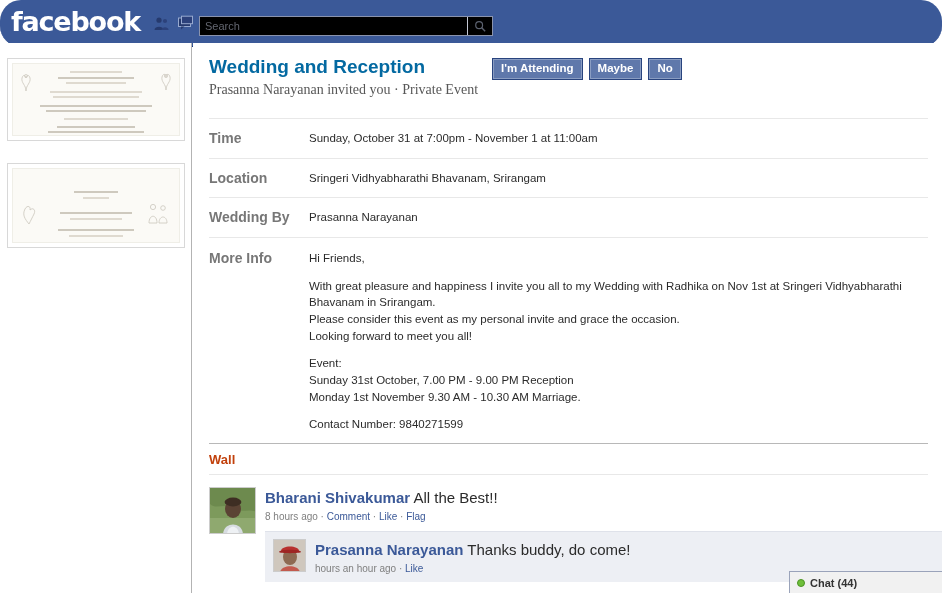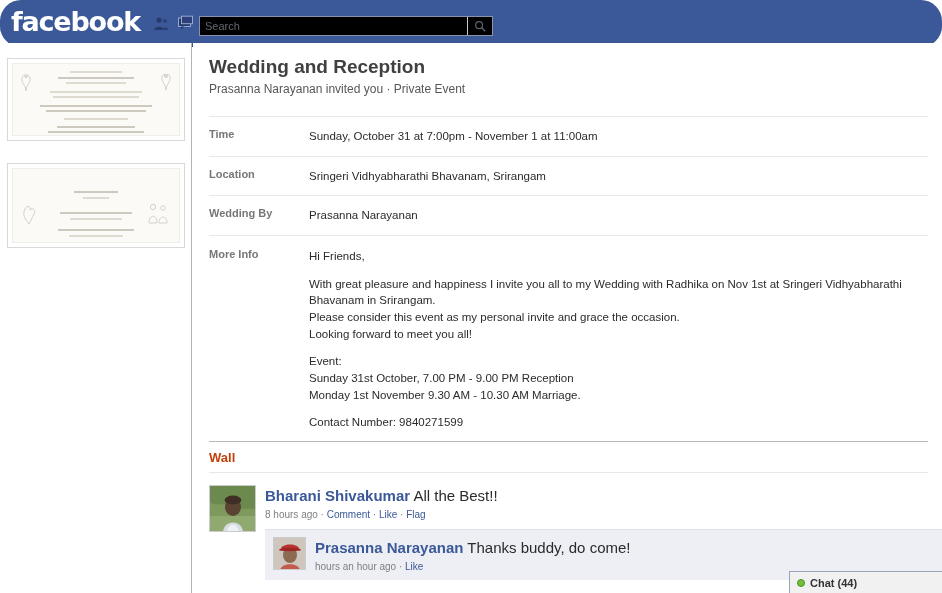--- a/index.html
+++ b/index.html
@@ -99,25 +99,25 @@
 
   
   #content {
     position: absolute; left: 193px; top: 43px;
     width: 749px; height: 550px;
     background: #ffffff;
   }
   #evt-header { position: relative; padding: 13px 0 0 16px; }
   #evt-title {
     font-family: "Liberation Sans", sans-serif;
-    font-size: 19px; font-weight: bold; color: #404040;
+    font-size: 19px; font-weight: bold; color: #0369a1;
     margin: 0; line-height: 1.15;
   }
   #evt-sub {
-    margin-top: 4px; font-size: 12px; color: #575757;
+    margin-top: 4px; font-size: 14px; color: #575757; font-family: Liberation Serif, serif;
   }
   #rsvp {
     position: absolute; left: 299px; top: 15px;
     display: flex; gap: 6px;
   }
   .rsvp-btn {
     background: #5f78ab;
     border: 1px solid #29447e;
     box-shadow: inset 0 0 0 1px #8a9dc2;
     color: #ffffff; font-weight: bold; font-size: 11.5px;
@@ -125,21 +125,21 @@
     font-family: "Liberation Sans", sans-serif;
     line-height: 1.15;
   }
 
   .rule { height: 1px; background: #e8e8e8; margin: 0 14px 0 16px; }
   .rule-dark { height: 1px; background: #b8b8b8; margin: 0 14px 0 16px; }
 
   .detail-row { display: flex; padding: 11px 0 11px 16px; }
   .detail-label {
     width: 100px; flex: none;
-    font-size: 11px; font-weight: bold; color: #777777;
+    font-size: 14px; font-weight: bold; color: #777777;
   }
   .detail-value { font-size: 11.5px; color: #2b2b2b; line-height: 1.45; }
 
   #moreinfo-row { padding-top: 12px; padding-bottom: 10px; }
   #moreinfo-body p { margin: 0 0 11px 0; }
   #moreinfo-body p:last-child { margin-bottom: 0; }
 
   #wall-title {
     font-size: 13px; font-weight: bold; color: #c2410c;
     padding: 8px 0 7px 16px;
@@ -280,20 +280,25 @@
   </div>
 
 </div>
 
 <div id="content">
 
   <div id="evt-header">
     <h1 id="evt-title">Wedding and Reception</h1>
     <div id="evt-sub">Prasanna Narayanan invited you · Private Event</div>
 
+    <div id="rsvp">
+      <button class="rsvp-btn">I'm Attending</button>
+      <button class="rsvp-btn">Maybe</button>
+      <button class="rsvp-btn">No</button>
+    </div>
   </div>
 
   <div style="height:20px;"></div>
   <div class="rule"></div>
 
   <div class="detail-row">
     <div class="detail-label">Time</div>
     <div class="detail-value">Sunday, October 31 at 7:00pm - November 1 at 11:00am</div>
   </div>
   <div class="rule"></div>

